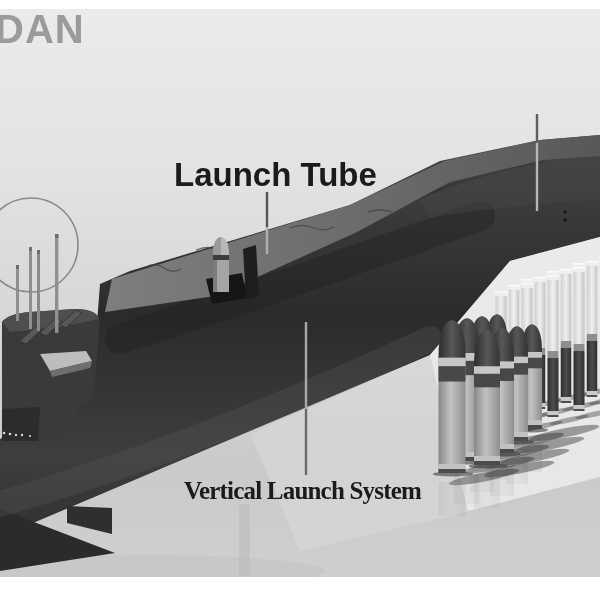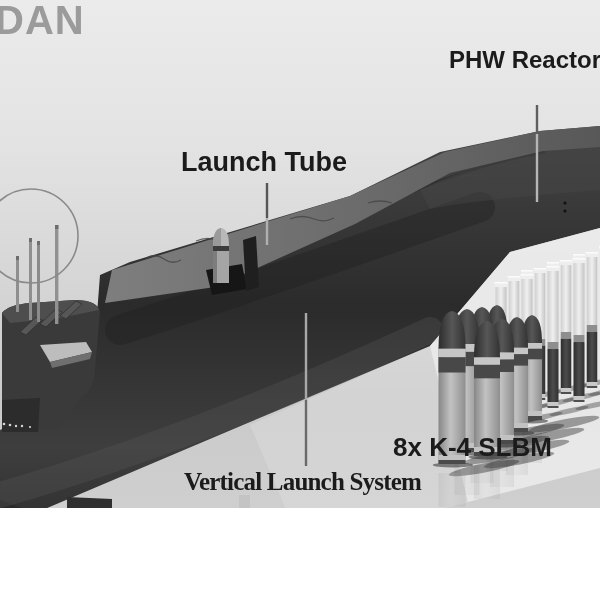--- a/index.html
+++ b/index.html
@@ -1,32 +1,33 @@
 <!DOCTYPE html>
 <html><head>
 <meta charset="utf-8">
 <style>
   * { margin:0; padding:0; box-sizing:border-box; }
   html,body { width:600px; height:600px; overflow:hidden; }
   .stage {
-    position:relative; width:600px; height:508px; overflow:hidden;
+    position:relative; width:600px; height:568px; overflow:hidden;
     background: linear-gradient(180deg,#ebebeb 0%,#e3e3e3 28%,#d6d6d6 55%,#cacaca 80%,#cfcfcf 100%);
     font-family:"Liberation Sans", sans-serif;
+    margin-top:9px;
   }
   svg.scene { position:absolute; left:0; top:0; z-index:1; }
   .label {
     position:absolute; z-index:3; font-weight:700; color:#1b1b1b;
     font-family:"Liberation Sans", sans-serif; white-space:nowrap;
   }
   .watermark {
     position:absolute; left:-5px; top:-2px; z-index:3;
     font-size:40px; font-weight:700; color:#9b9b9b; letter-spacing:1px;
   }
   .phw { left:449px; top:45px; font-size:24px; line-height:29px; }
-  .lt  { left:181px; top:147px; font-size:27px; }
+  .lt  { left:174px; top:147px; font-size:33px; }
   .vls { left:184px; top:468px; font-size:25px; letter-spacing:-0.8px;font-family:Liberation Serif, serif; }
   .slbm{ left:393px; top:432px; font-size:26px; }
 </style>
 </head>
 <body>
 
 <div class="stage">
 
   <svg class="scene" width="600" height="600" viewBox="0 0 600 600">
     <defs>
@@ -366,21 +367,19 @@
       <g>
         <line x1="306" y1="313" x2="306" y2="400" stroke="#a8a8a8"></line>
         <line x1="306" y1="400" x2="306" y2="466" stroke="#6a6a6a"></line>
       </g>
     </g>
   </svg>
 
   <div class="watermark">DAN</div>
 
   <div class="label phw">
-    <div>PHW Reactor</div>
   </div>
 
   <div class="label lt">Launch Tube</div>
 
   <div class="label vls">Vertical Launch System</div>
 
-  <div class="label slbm">8x K-4 SLBM</div>
 </div>
 
 </body></html>

